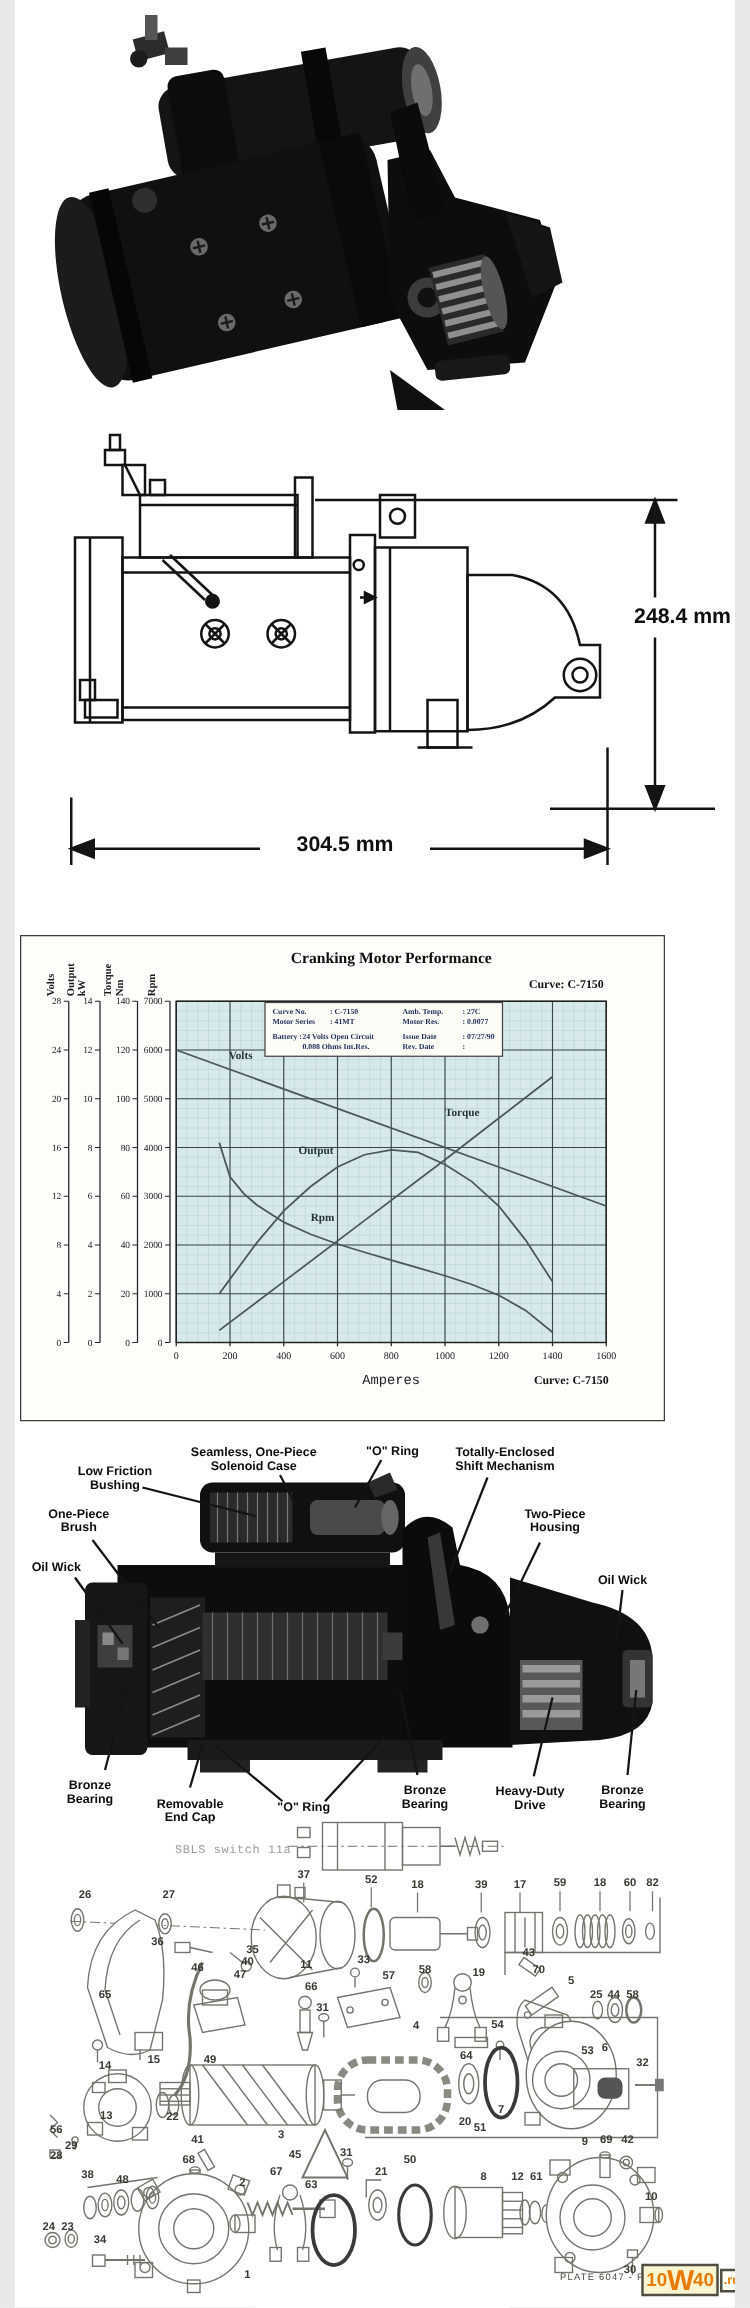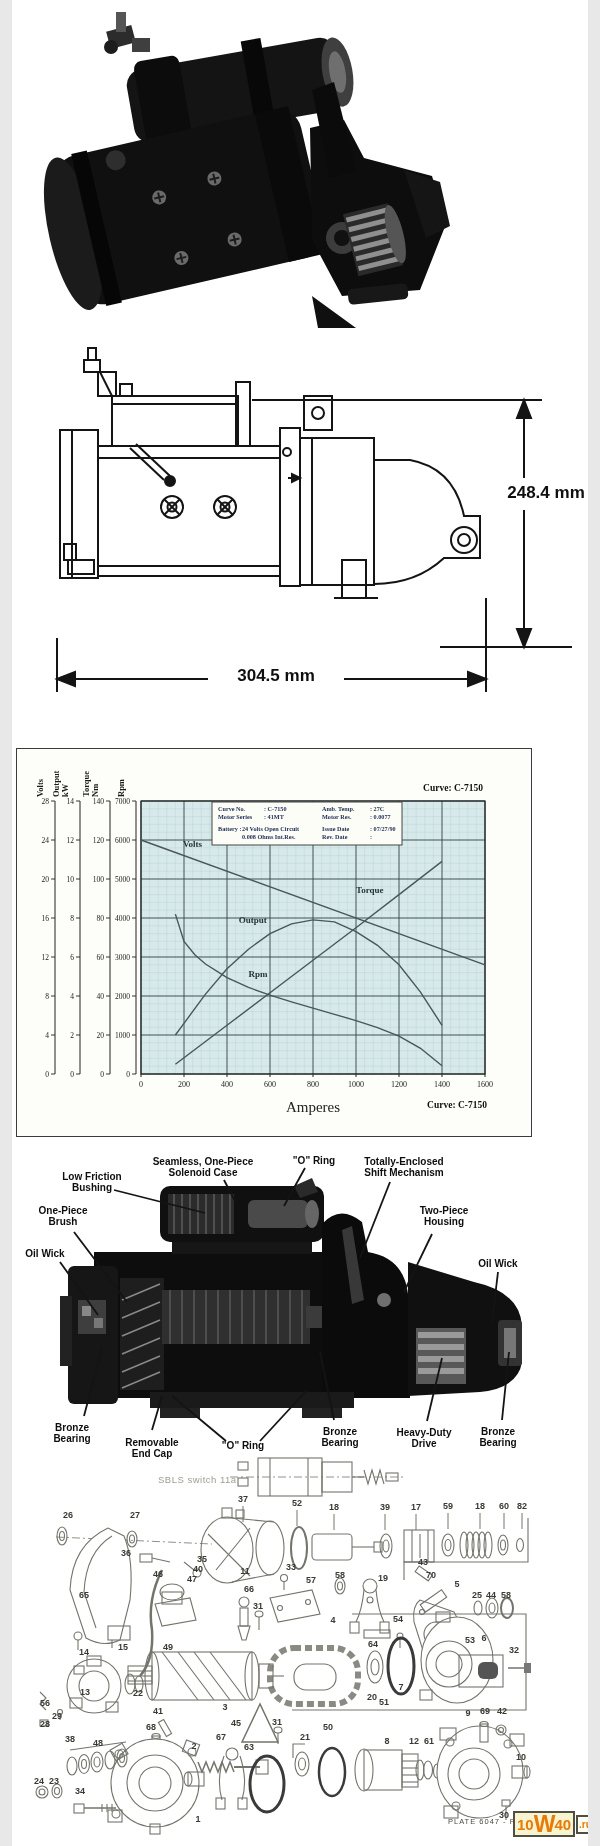--- a/index.html
+++ b/index.html
@@ -8,38 +8,38 @@
   #page svg{position:absolute;left:0;display:block;}
   
   #chart-panel{position:absolute;left:4px;top:748px;width:516px;height:389px;
                background:#fdfdf9;border:1px solid #3c3c3c;box-sizing:border-box;}
   #chart-svg{position:absolute;left:0;top:0;}
   .chart-title{position:absolute;left:124px;top:10px;width:344px;text-align:center;
                font-family:"Liberation Serif",serif;font-weight:bold;font-size:12.5px;color:#101010;}
   .chart-curve-top{position:absolute;right:48px;top:34px;font-family:"Liberation Serif",serif;
                font-weight:bold;font-size:9.5px;color:#101010;}
   .chart-xlabel{position:absolute;left:124px;top:350px;width:344px;text-align:center;
-               font-family:Liberation Serif, serif;font-size:15px;color:#222;}
+               font-family:Liberation Mono, monospace;font-size:11px;color:#222;}
   .chart-curve-bottom{position:absolute;right:44px;top:351px;font-family:"Liberation Serif",serif;
                font-weight:bold;font-size:9.5px;color:#101010;}
   
   .tx{font-family:"Liberation Serif",serif;font-size:8px;fill:#222;text-anchor:middle;}
   .ty{font-family:"Liberation Serif",serif;font-size:7.5px;fill:#222;text-anchor:end;}
   .axname{font-family:"Liberation Serif",serif;font-size:8.5px;font-weight:bold;fill:#1a1a1a;}
   .cl{font-family:"Liberation Serif",serif;font-size:9px;font-weight:bold;fill:#25343a;}
   .ib{font-family:"Liberation Serif",serif;font-size:6.2px;font-weight:bold;fill:#1c2c55;}
   .cutlabel{font-family:"Liberation Sans",sans-serif;font-size:10px;font-weight:bold;fill:#0d0d0d;text-anchor:middle;}
   .partnum{font-family:"Liberation Sans",sans-serif;font-size:9px;font-weight:bold;fill:#3a3a33;text-anchor:middle;}
   
   .dim-label{position:absolute;font-weight:bold;font-size:17px;color:#0f0f0f;text-align:center;
              font-family:"Liberation Sans",sans-serif;}
   #dim-h{left:476px;top:483px;width:116px;}
   #dim-w{left:198px;top:666px;width:132px;}
   
-  #exploded-caption{position:absolute;left:146px;top:1474px;font-size:9.5px;color:#9d9d96;letter-spacing:0.5px;}
+  #exploded-caption{position:absolute;left:128px;top:1474px;font-size:9.5px;color:#9d9d96;letter-spacing:0.5px;font-family:Liberation Mono, monospace;}
   #plate-text{position:absolute;left:436px;top:1817px;font-size:7.5px;color:#4a4a44;letter-spacing:1px;}
   
   #watermark{position:absolute;left:501px;top:1811px;display:flex;align-items:flex-start;}
   .wm-main{height:22px;background:#f8f4d0;border:2px solid #514f44;display:flex;align-items:center;
            padding:0 2px;font-weight:bold;color:#e87a08;line-height:1;}
   .wm-p1,.wm-p3{font-size:15px;}
   .wm-p2{font-size:23px;letter-spacing:-1px;}
   .wm-ru{height:15px;border:2px solid #514f44;background:#fffdf2;color:#e87a08;font-size:10px;
          font-weight:bold;display:flex;align-items:center;padding:0 1px;margin-left:1px;margin-top:4px;line-height:1;}
 </style>
@@ -394,20 +394,21 @@
         <text x="305" y="70" class="ib">Motor Res.</text>
         <text x="353" y="70" class="ib">: 0.0077</text>
         <text x="201" y="82" class="ib">Battery :</text>
         <text x="225" y="82" class="ib">24 Volts Open Circuit</text>
         <text x="305" y="82" class="ib">Issue Date</text>
         <text x="353" y="82" class="ib">: 07/27/90</text>
         <text x="225" y="90" class="ib">0.008 Ohms Int.Res.</text>
         <text x="305" y="90" class="ib">Rev. Date</text>
         <text x="353" y="90" class="ib">:</text>
       </svg>
+    <div class="chart-title">Cranking Motor Performance</div>
     <div class="chart-curve-top">Curve: C-7150</div>
     <div class="chart-xlabel">Amperes</div>
     <div class="chart-curve-bottom">Curve: C-7150</div>
   </div>
 
   <svg id="cutaway-svg" style="top:1150px" width="600" height="320" viewBox="0 1150 600 320">
     <g>
       <rect x="82" y="1252" width="250" height="146" fill="#0d0d0d"></rect>
       <rect x="56" y="1266" width="50" height="138" rx="6" fill="#161616"></rect>
       <rect x="48" y="1296" width="12" height="70" fill="#222"></rect>

